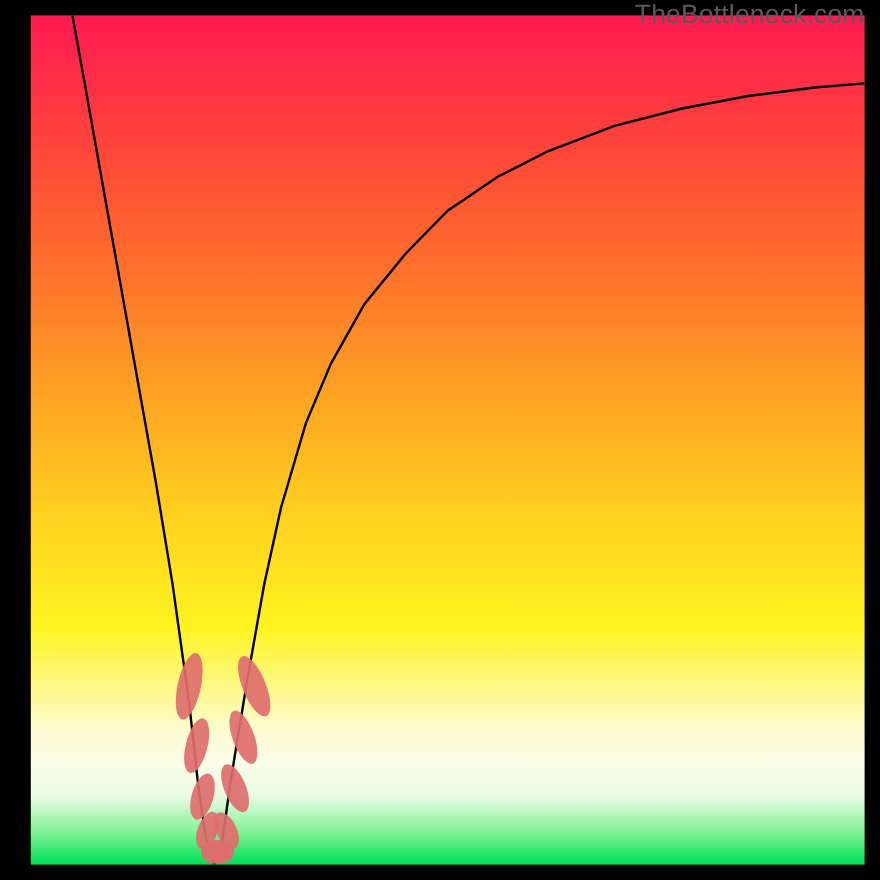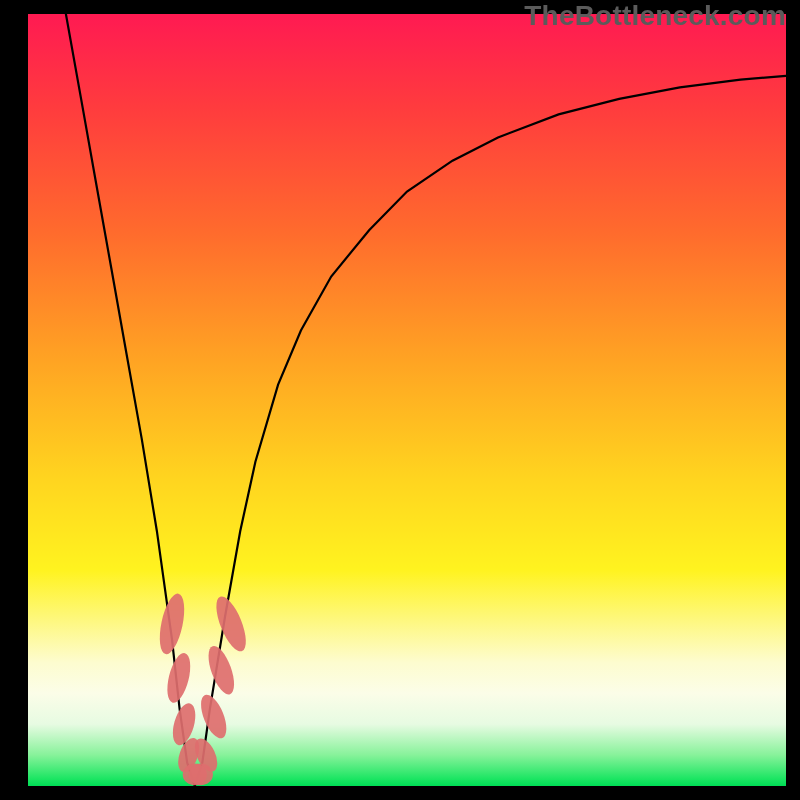--- a/index.html
+++ b/index.html
@@ -37,23 +37,23 @@
       #87f29a 96%,
       #1ee664 99%,
       #00dd55 100%
     );
   }
   .watermark {
     position: absolute;
     top: 0px;
     right: 14px;
     color: #5b5b5b;
-    font-size: 28px;
+    font-size: 24px;
     letter-spacing: 0.2px;
-    font-weight: 700;
+    font-weight: 400;
     user-select: none;
   }
   svg.curve {
     position: absolute;
     top: 0; left: 0;
     width: 758px;
     height: 772px;
   }
 </style>
 </head>

